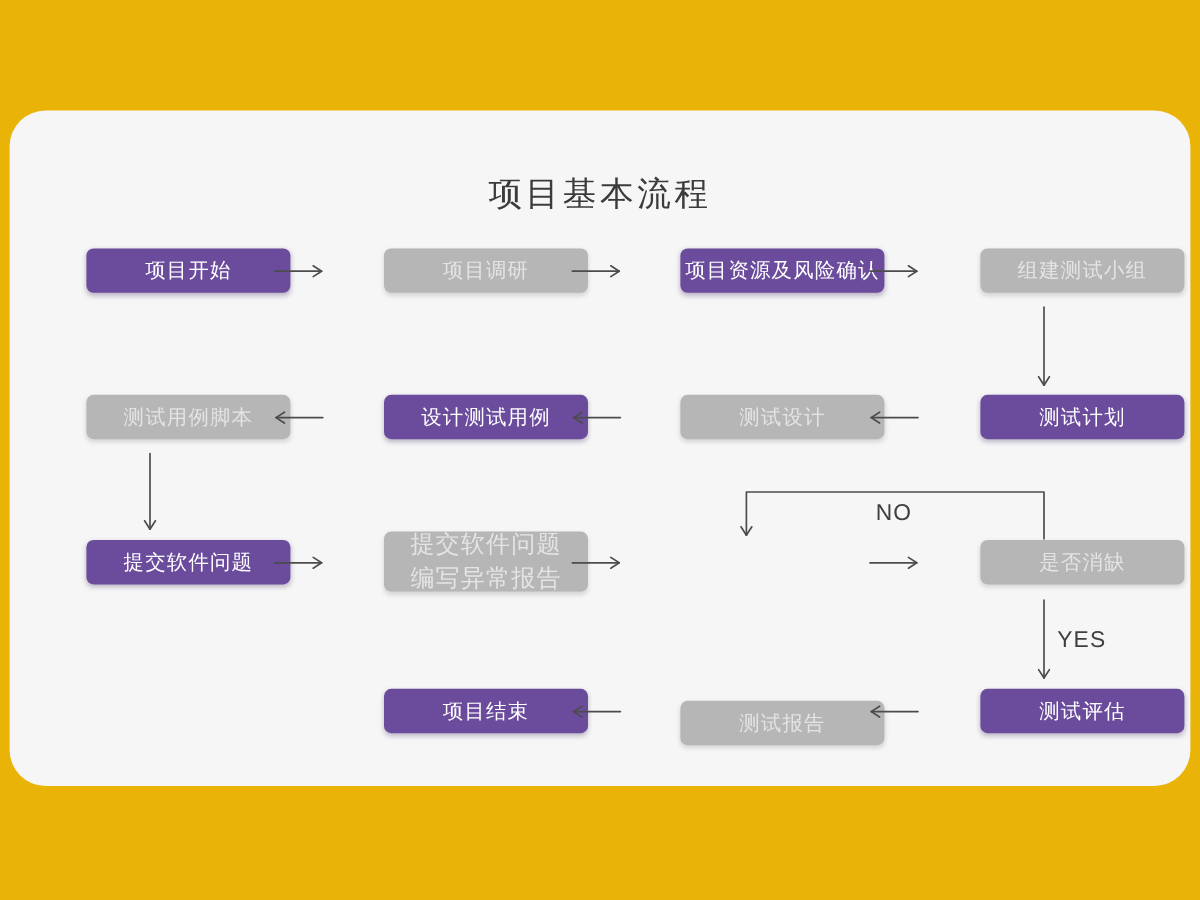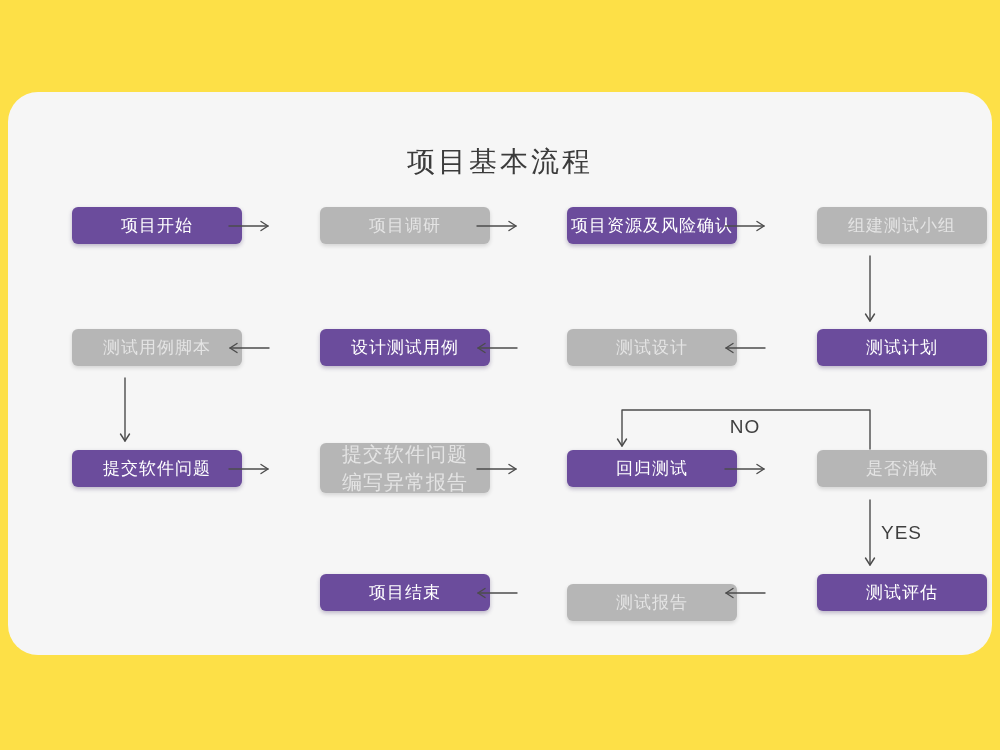--- a/index.html
+++ b/index.html
@@ -1,17 +1,17 @@
 <!DOCTYPE html>
 <html><head>
 <meta charset="utf-8">
 <style>
   html,body { margin:0; padding:0; background:#ffffff; }
   body { width:1000px; height:750px; font-family:"Liberation Sans","DejaVu Sans",sans-serif; }
-  .stage { position:relative; width:1000px; height:750px; overflow:hidden; background:#fde047; }
+  .stage { position:relative; width:1000px; height:750px; overflow:hidden; background:#eab308; }
   .card { position:absolute; left:8px; top:92px; width:984px; height:563px; background:#f6f6f6; border-radius:30px; }
   .title { position:absolute; left:0; top:143px; width:1000px; text-align:center;
            font-size:28px; font-weight:500; color:#3b3b3b; letter-spacing:3px; }
   .node { position:absolute; width:170px; height:37px; border-radius:6px;
           display:flex; align-items:center; justify-content:center;
           font-size:17px; letter-spacing:1px; line-height:1.4;
           white-space:pre-line; text-align:center; box-sizing:border-box;margin-left:32px; }
   .node.purple { background:#6b4c9c; color:#ffffff; box-shadow:0 2px 4px rgba(50,30,90,0.30); }
   .node.gray   { background:#b6b6b6; color:#e4e4e4; box-shadow:0 2px 4px rgba(0,0,0,0.14); }
   .node.tall   { height:50px; font-size:20px; }
@@ -33,21 +33,20 @@
   <div class="node gray" style="left:785px;top:207px">组建测试小组</div>
 
   <div class="node gray" style="left:40px;top:329px">测试用例脚本</div>
   <div class="node purple" style="left:288px;top:329px">设计测试用例</div>
   <div class="node gray" style="left:535px;top:329px">测试设计</div>
   <div class="node purple" style="left:785px;top:329px">测试计划</div>
 
   <div class="node purple" style="left:40px;top:450px">提交软件问题</div>
   <div class="node gray tall" style="left:288px;top:443px">提交软件问题
 编写异常报告</div>
-  <div class="node purple" style="left:535px;top:450px">回归测试</div>
   <div class="node gray" style="left:785px;top:450px">是否消缺</div>
 
   <div class="node purple" style="left:288px;top:574px">项目结束</div>
   <div class="node gray" style="left:535px;top:584px">测试报告</div>
   <div class="node purple" style="left:785px;top:574px">测试评估</div>
 
   <svg class="arrows" width="1000" height="750" viewBox="0 0 1000 750">
 
     <g>
       <line class="edge" x1="229" y1="226" x2="268" y2="226"></line>

